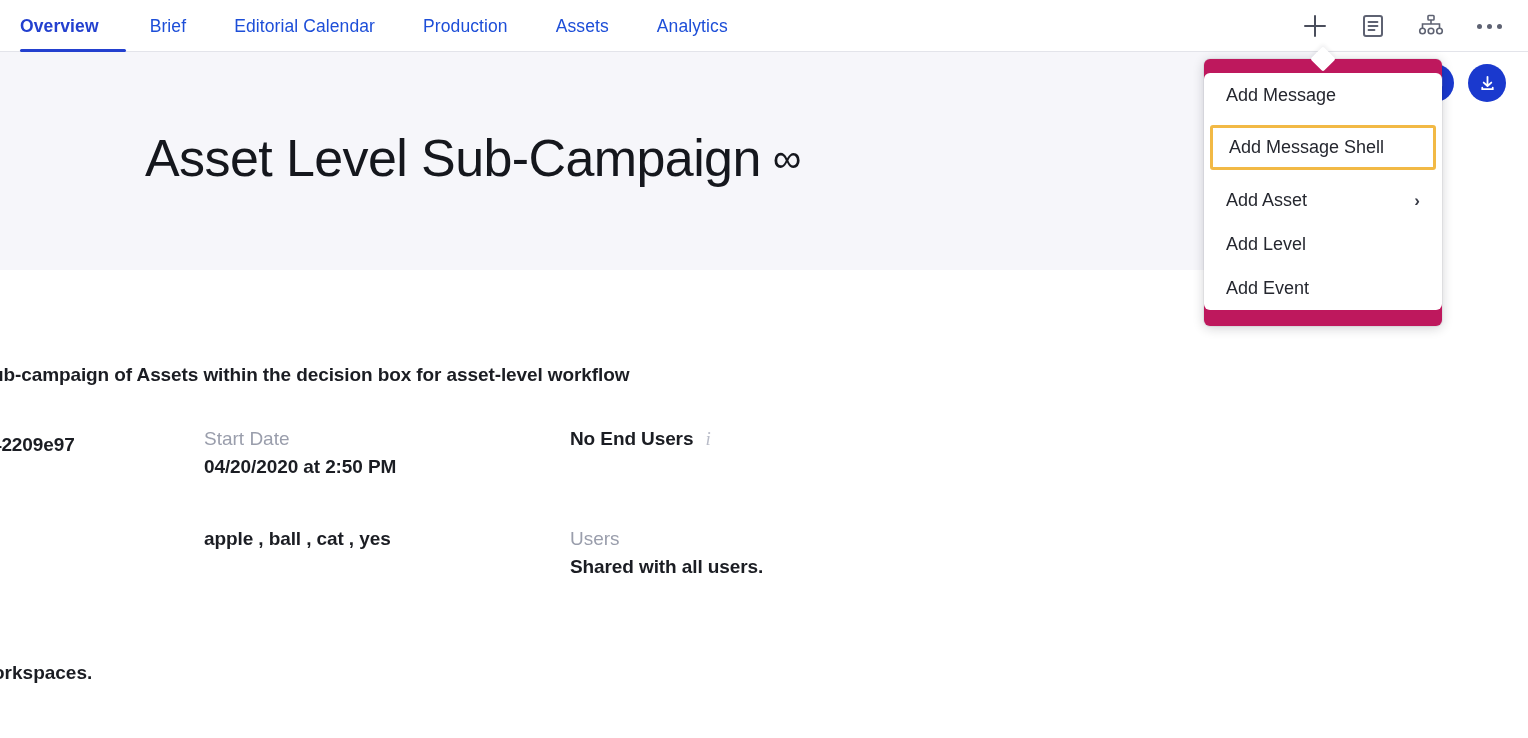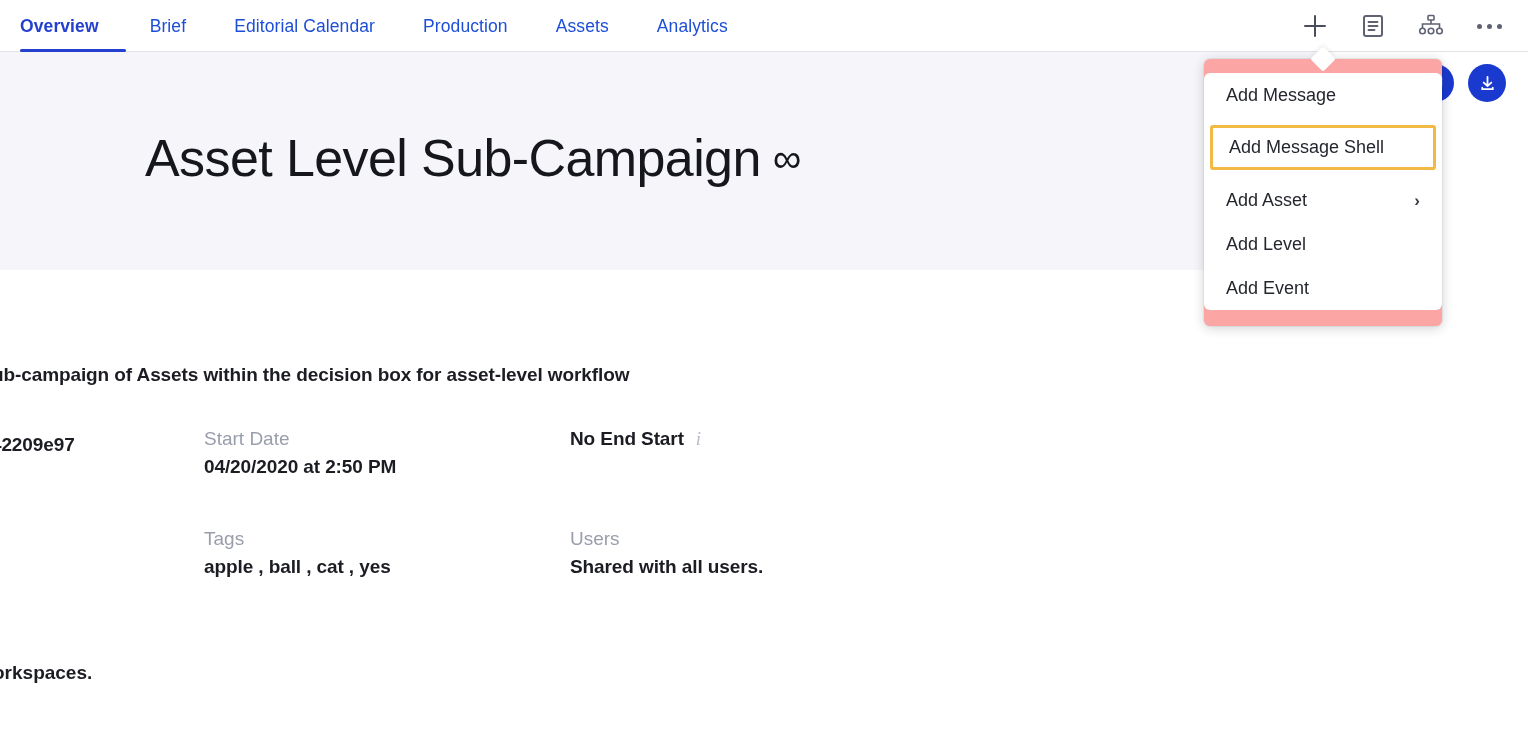--- a/index.html
+++ b/index.html
@@ -221,21 +221,21 @@
     color: #ffffff;
     border: none;
   }
 
   
   .menu {
     position: absolute;
     top: 59px;
     left: 1204px;
     width: 238px;
-    background: #fca5a5;
+    background: #be185d;
     border-radius: 6px;
     box-shadow: 0 2px 12px rgba(20,22,30,0.20), 0 0 0 1px rgba(20,22,30,0.05);
     padding: 14px 0 16px 0;
     z-index: 20;
   }
 
   .menu::before {
     content: "";
     position: absolute;
     top: -9px;
@@ -356,33 +356,32 @@
           </div>
       </div>
       <div class="field col-start">
         <div class="field-label">Start Date</div>
         <div class="field-value">
             <span>04/20/2020 at 2:50 PM</span>
           </div>
       </div>
       <div class="field col-end">
         <div class="field-value">
-          <span>No End Start</span>
+          <span>No End Users</span>
           <span class="info-i">i</span>
         </div>
       </div>
     </div>
 
     <div class="field-row">
       <div class="field col-id">
         <div class="field-label"></div>
         <div class="field-value"></div>
       </div>
       <div class="field col-start">
-        <div class="field-label">Tags</div>
         <div class="field-value">
             <span>apple , ball , cat , yes</span>
           </div>
       </div>
       <div class="field col-end">
         <div class="field-label">Users</div>
         <div class="field-value">
             <span>Shared with all users.</span>
           </div>
       </div>

